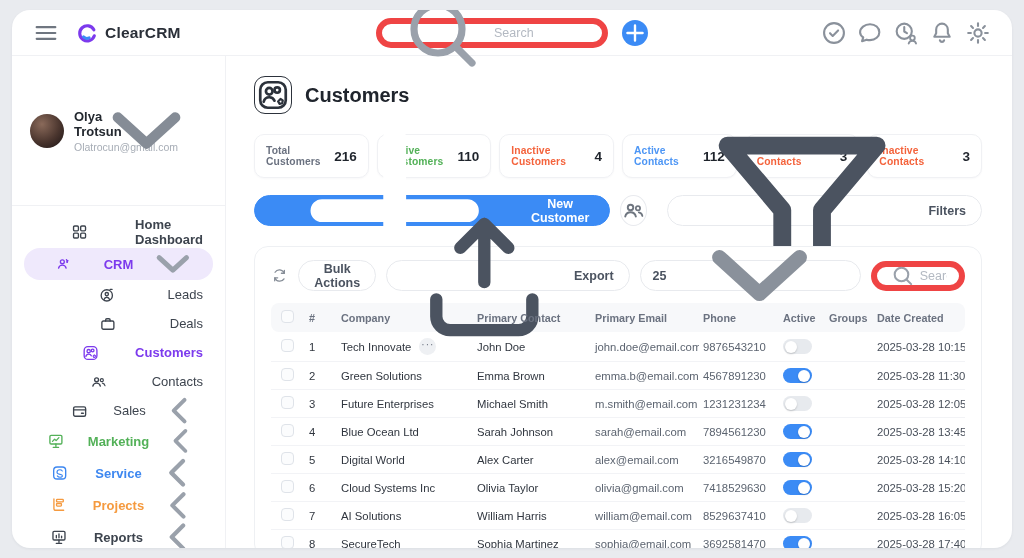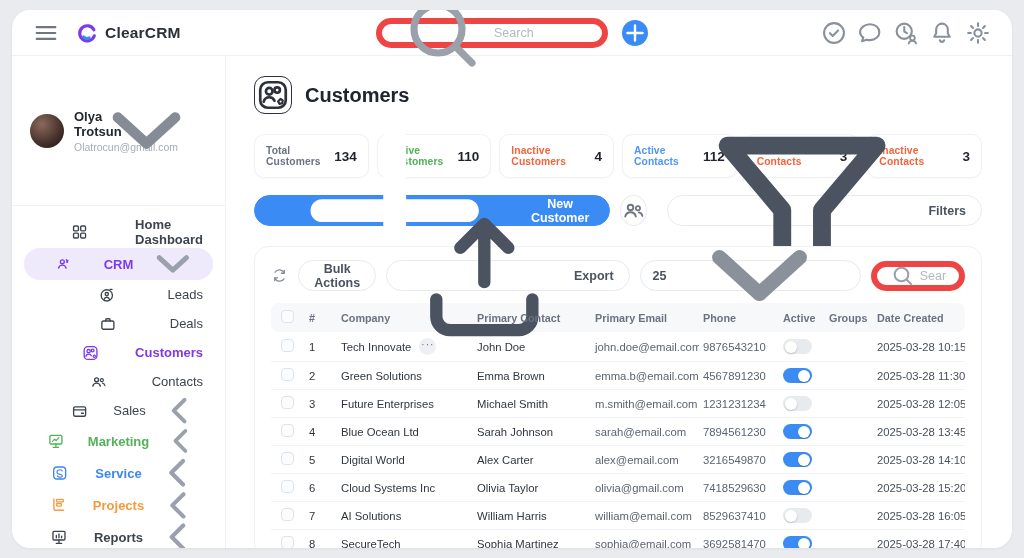--- a/index.html
+++ b/index.html
@@ -396,21 +396,21 @@
               </svg>
             </span>
         </span>
         <span class="pt-text">Customers</span>
       </div>
 
       <div class="stats">
 
           <div class="stat">
             <span class="stat-label" style="color: rgb(107, 114, 128);">Total Customers</span>
-            <span class="stat-value">134</span>
+            <span class="stat-value">216</span>
           </div>
 
           <div class="stat">
             <span class="stat-label" style="color: rgb(83, 177, 88);">Active Customers</span>
             <span class="stat-value">110</span>
           </div>
 
           <div class="stat">
             <span class="stat-label" style="color: rgb(244, 99, 60);">Inactive Customers</span>
             <span class="stat-value">4</span>

